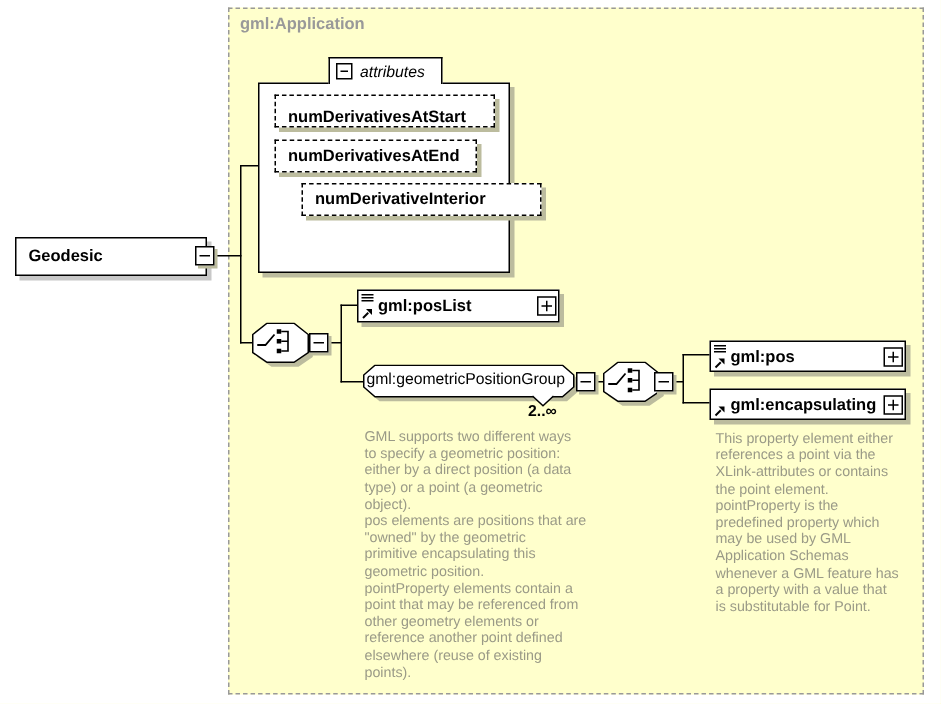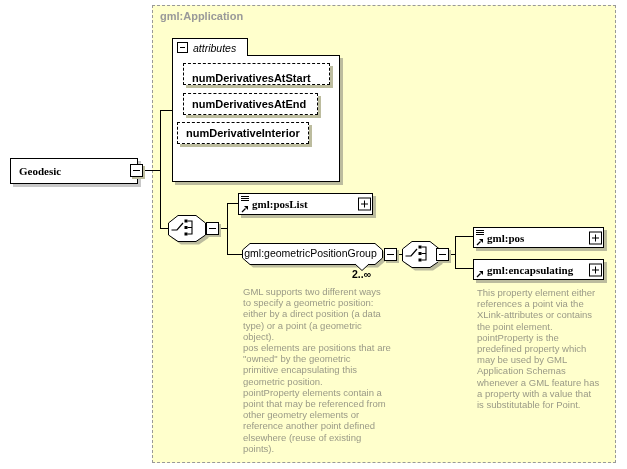--- a/index.html
+++ b/index.html
@@ -12,37 +12,37 @@
   html,body{margin:0;padding:0;background:#fff;}
   #canvas{position:relative;width:627px;height:469px;background:#fff;overflow:hidden;
           font-family:"Liberation Sans","DejaVu Sans",sans-serif;}
   .bigbox{position:absolute;left:152px;top:5px;width:462px;height:456px;
           background:var(--diagram_bg,#ffffcc);border:1px dashed var(--outline_gray,#999);}
   .typelabel{position:absolute;left:160px;top:10px;font-size:11px;font-weight:bold;
           color:var(--outline_gray,#999);}
   .hline,.vline{position:absolute;background:#000;}
   .hline{height:1px;} .vline{width:1px;}
   .ebox{position:absolute;background:#fff;border:1px solid #000;display:flex;align-items:center;
-        font-weight:bold;font-size:11px;color:#000;box-shadow:3px 3px 0 var(--shadow_on_yellow);font-family:Liberation Serif, serif;}
+        font-weight:bold;font-size:11px;color:#000;box-shadow:3px 3px 0 var(--shadow_on_yellow);}
   .ebox.onwhite{box-shadow:3px 3px 0 var(--shadow_on_white);}
   .attr-main{position:absolute;left:172px;top:55px;width:166px;height:125px;background:#fff;
         border:1px solid #000;box-shadow:3px 3px 0 var(--shadow_on_yellow);}
   .attr-tab{position:absolute;left:172px;top:38px;width:76px;height:18px;background:#fff;
         border:1px solid #000;border-bottom:none;z-index:2;display:flex;align-items:center;
         padding-left:4px;box-sizing:border-box;gap:5px;}
   .attr-tab .lbl{font-style:italic;font-size:10.5px;}
   .attrbox{position:absolute;background:#fff;border:1px dashed #000;display:flex;align-items:center;
         font-weight:bold;font-size:11px;padding-left:8px;box-sizing:border-box;
         box-shadow:3px 3px 0 var(--shadow_on_yellow);z-index:3;}
   .minusbox{position:absolute;width:13px;height:13px;background:#fff;border:1px solid #000;
         box-sizing:border-box;box-shadow:2px 2px 0 var(--shadow_on_yellow);z-index:4;}
   .minusbox::after{content:"";position:absolute;left:2px;right:2px;top:5px;height:1px;background:#000;}
   .minusbox.small{width:11px;height:11px;position:static;box-shadow:none;flex:0 0 11px;}
   .minusbox.small::after{top:4px;}
-  .attr-tab{position:absolute;}
+  .attr-tab{position:absolute;margin-left:47px;}
   .attr-tab .minusbox.small{position:relative;}
   .plusbox{position:absolute;right:1px;top:50%;transform:translateY(-50%);width:13px;height:13px;
         background:#fff;border:1px solid #000;box-sizing:border-box;}
   .plusbox::after{content:"";position:absolute;left:2px;right:2px;top:5px;height:1px;background:#000;}
   .plusbox::before{content:"";position:absolute;top:2px;bottom:2px;left:5px;width:1px;background:#000;}
   .lines-icon{position:absolute;top:2px;left:2px;width:8px;height:1px;background:#000;
         box-shadow:0 2px 0 #000,0 4px 0 #000;}
   .ref-arrow{position:absolute;left:2px;bottom:1px;width:8px;height:8px;}
   .octa{position:absolute;}
   .octa-label{position:absolute;text-align:center;font-size:10.5px;white-space:nowrap;z-index:3;}
@@ -83,21 +83,21 @@
   <div class="attr-tab">
     <span class="minusbox small"></span>
     <span class="lbl">attributes</span>
   </div>
   <div class="attrbox" style="left:183px;top:63px;width:147px;height:22px;align-items:flex-end;">
     <span>numDerivativesAtStart</span>
   </div>
   <div class="attrbox" style="left:183px;top:93px;width:135px;height:22px;">
     <span>numDerivativesAtEnd</span>
   </div>
-  <div class="attrbox" style="left:177px;top:122px;width:132px;height:22px;">
+  <div class="attrbox" style="left:201px;top:122px;width:160px;height:22px;">
     <span>numDerivativeInterior</span>
   </div>
 
   <div class="octa" style="left:168px;top:215px;">
     <svg width="42" height="31">
       <polygon points="13,3.5 31,3.5 40.5,11 40.5,23 31,29.5 13,29.5 3.5,23 3.5,11" fill="#bcbc9e"></polygon>
       <polygon points="10,0.5 28,0.5 37.5,8 37.5,20 28,26.5 10,26.5 0.5,20 0.5,8" fill="#fff" stroke="#000"></polygon>
       <path d="M3.5 15 H9 L15 8" fill="none" stroke="#000" stroke-width="1.2"></path>
       <rect x="16.5" y="4.5" width="3" height="3" fill="#000"></rect>
       <rect x="16.5" y="11" width="3" height="3" fill="#000"></rect>

